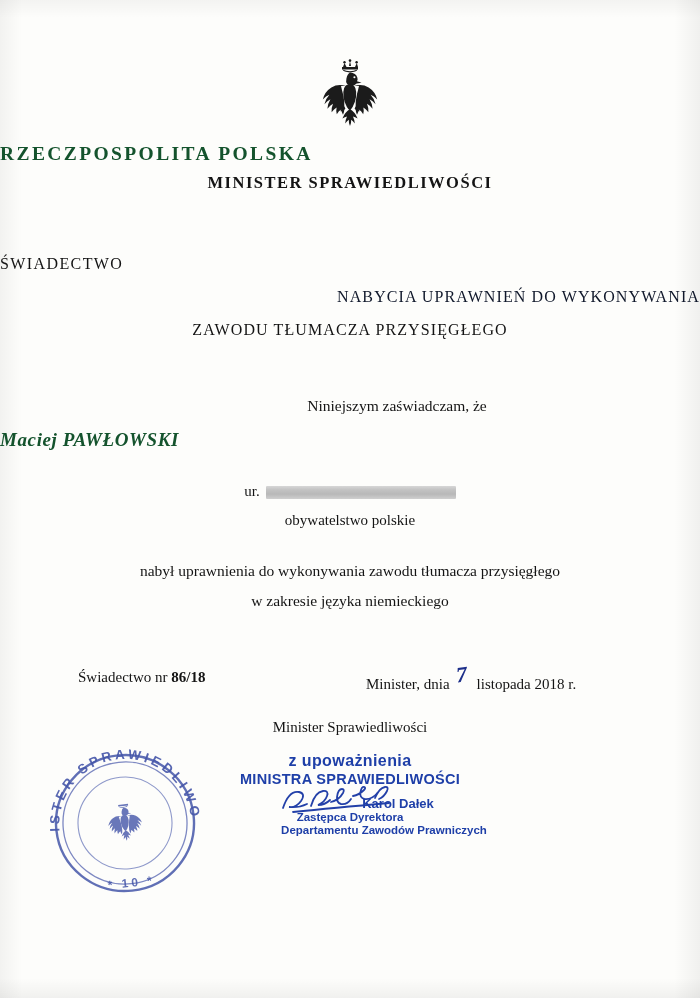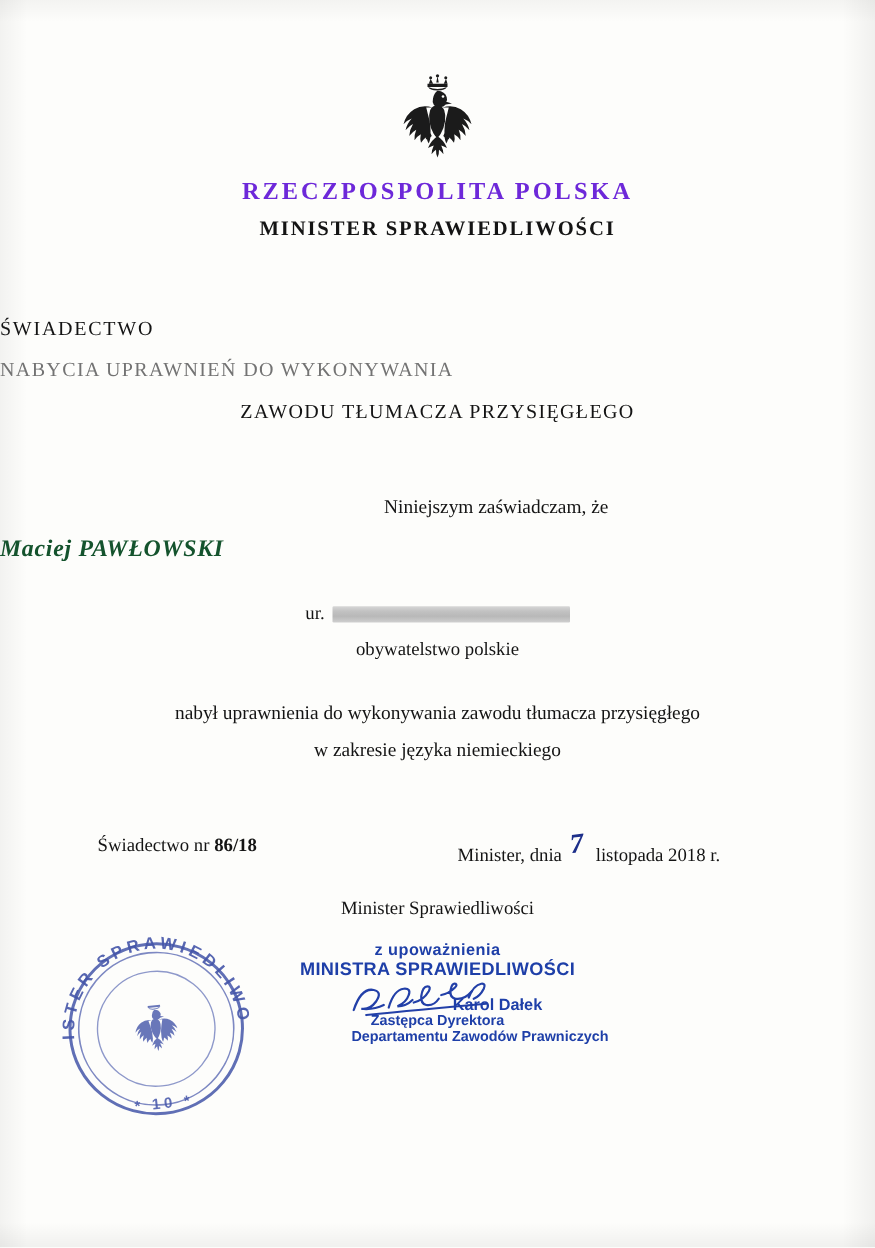--- a/index.html
+++ b/index.html
@@ -51,25 +51,24 @@
     transform: translateX(-50%);
     width: 84px;
     height: 72px;
   }
 
   
   .hdr-country {
     position: absolute;
     top: 143px;
     width: 100%;
-    text-align: center;
     font-size: 19.5px;
     letter-spacing: 2.4px;
     font-weight: 700;
-    color: #6d28d9;
+    color: #14532d;
   }
   .hdr-minister {
     position: absolute;
     top: 173px;
     width: 100%;
     text-align: center;
     font-size: 16.5px;
     letter-spacing: 1.5px;
     font-weight: 700;
     color: #141414;
@@ -82,24 +81,24 @@
     width: 100%;
     text-align: left;
     font-size: 16px;
     letter-spacing: 1.4px;
     color: #141414;
   }
   .title-2 {
     position: absolute;
     top: 288px;
     width: 100%;
-    text-align: left;
+    text-align: right;
     font-size: 16px;
     letter-spacing: 1.1px;
-    color: #737373;
+    color: #0f172a;
   }
   .title-3 {
     position: absolute;
     top: 321px;
     width: 100%;
     text-align: center;
     font-size: 16px;
     letter-spacing: 1.1px;
     color: #141414;
   }
@@ -212,21 +211,21 @@
 
   .stamp-auth {
     position: absolute;
     top: 752px;
     width: 100%;
     text-align: center;
     font-family: "Liberation Sans", sans-serif;
     color: #1e3fa8;
   }
   .stamp-auth .l1 {
-    font-size: 13px;
+    font-size: 16px;
     font-weight: 700;
     letter-spacing: 0.4px;
   }
   .stamp-auth .l2 {
     font-size: 14.5px;
     font-weight: 700;
     letter-spacing: 0.3px;
     margin-top: 1px;
   }
 

